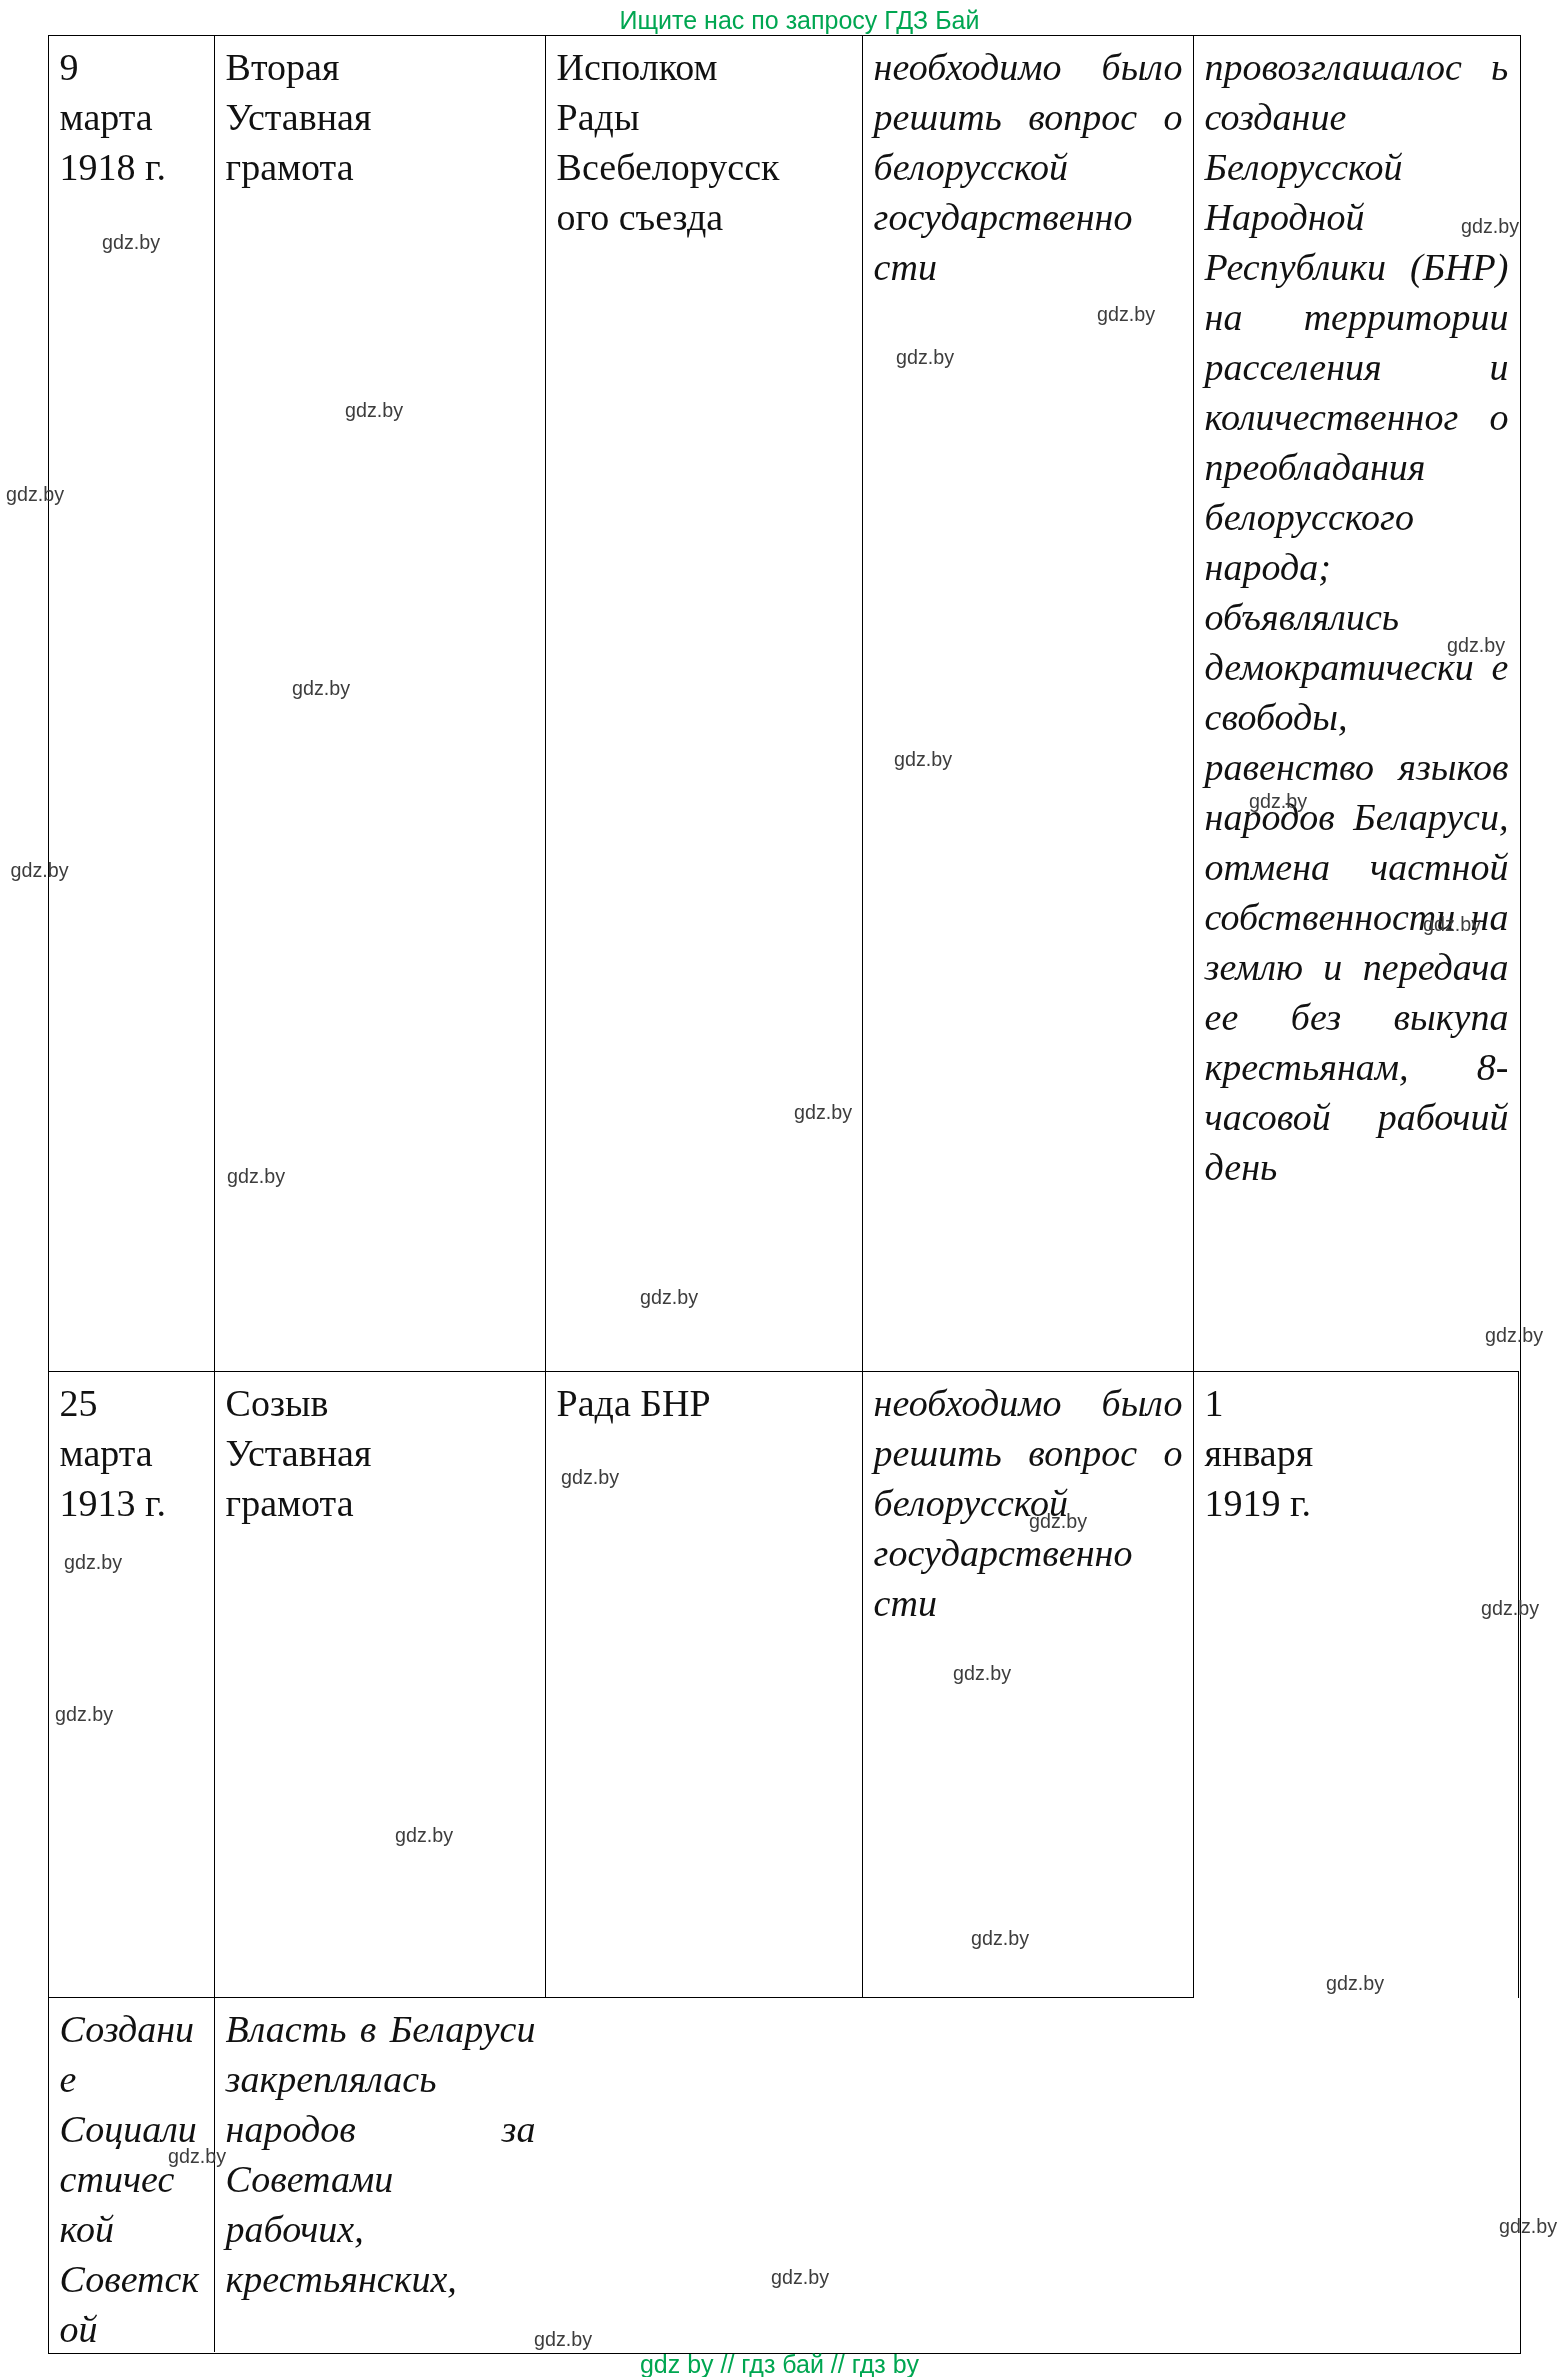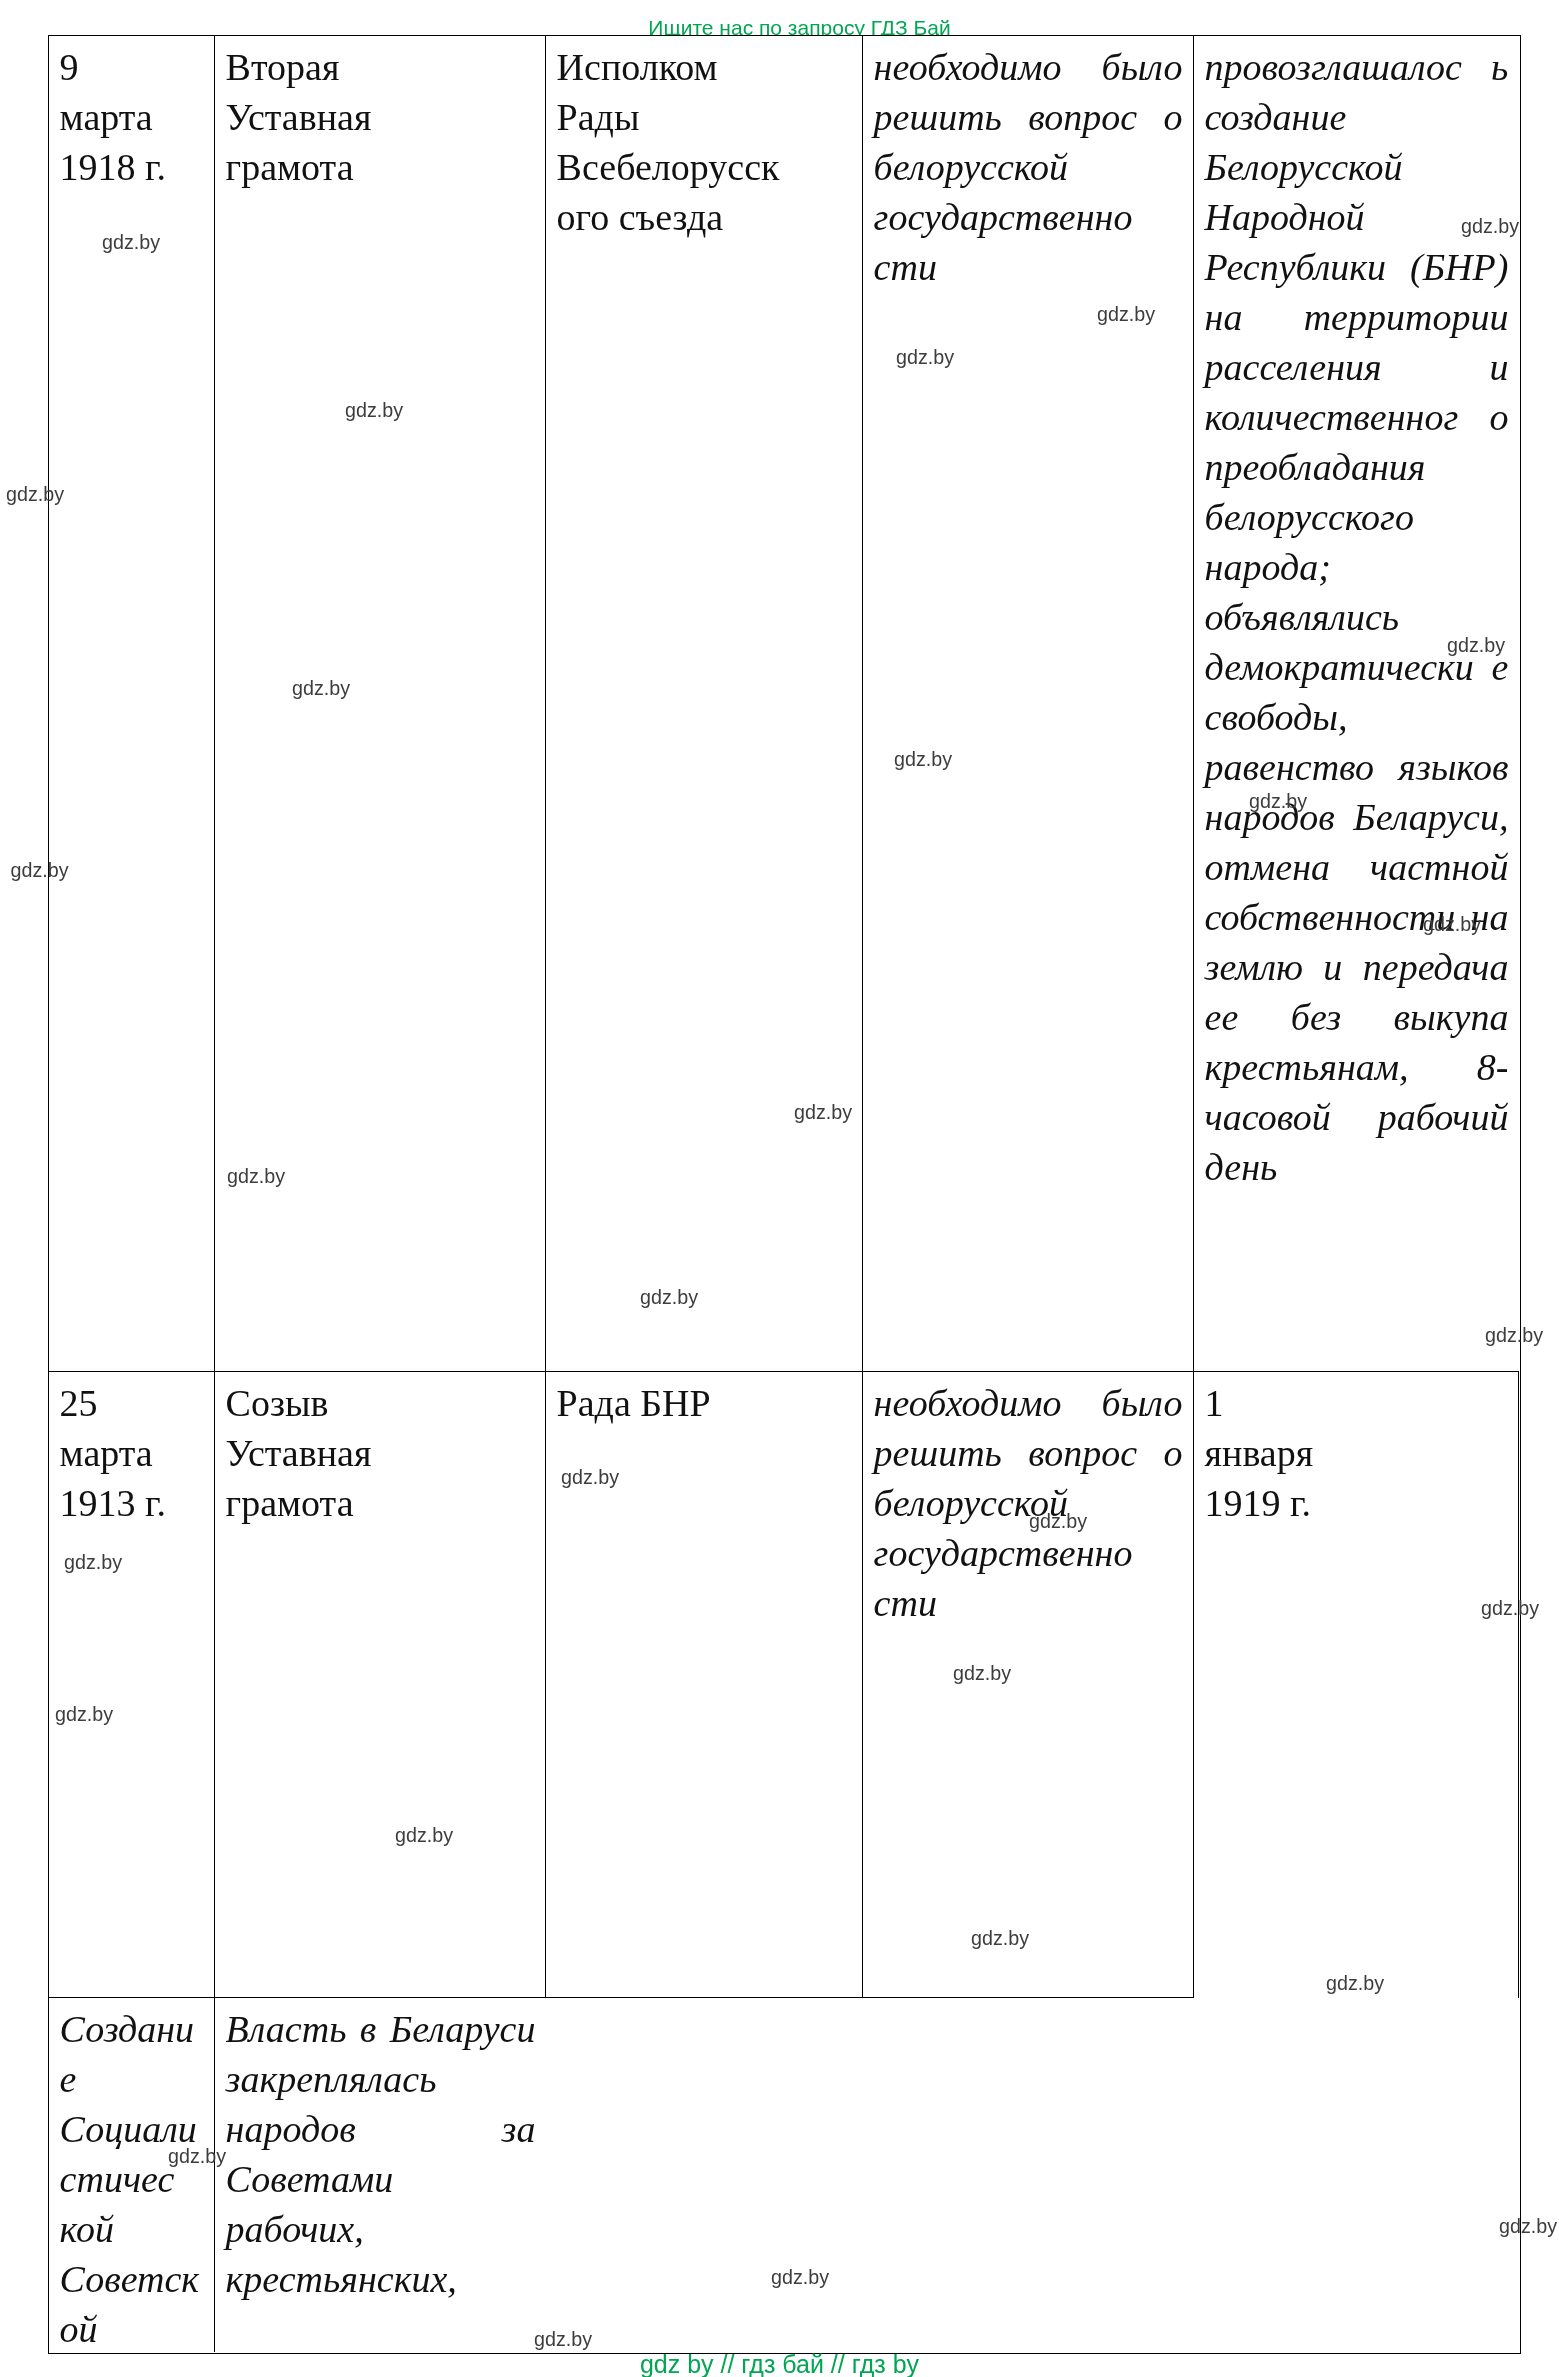--- a/index.html
+++ b/index.html
@@ -10,21 +10,21 @@
     color:#111;
   }
   .page { position:relative; width:1559px; height:2377px; background:#fff; overflow:hidden; }
 
   .banner {
     position:absolute; left:0; width:100%;
     text-align:center;
     font-family:"Liberation Sans", sans-serif;
     color:#00a651;
   }
-  .banner.top { top:16px; font-size:21px;padding-left:40px; }
+  .banner.top { top:6px; font-size:25px;padding-left:40px; }
   .banner.bottom { top:2350px; font-size:25px; }
 
   .grid-table {
     position:absolute; left:48px; top:35px;
     width:1473px; height:2319px;
     border:1.5px solid #000;
     display:grid;
     grid-template-columns:166px 331px 317px 331px 325px;
     grid-template-rows:1336px 626px 354px;
     background:#fff;

